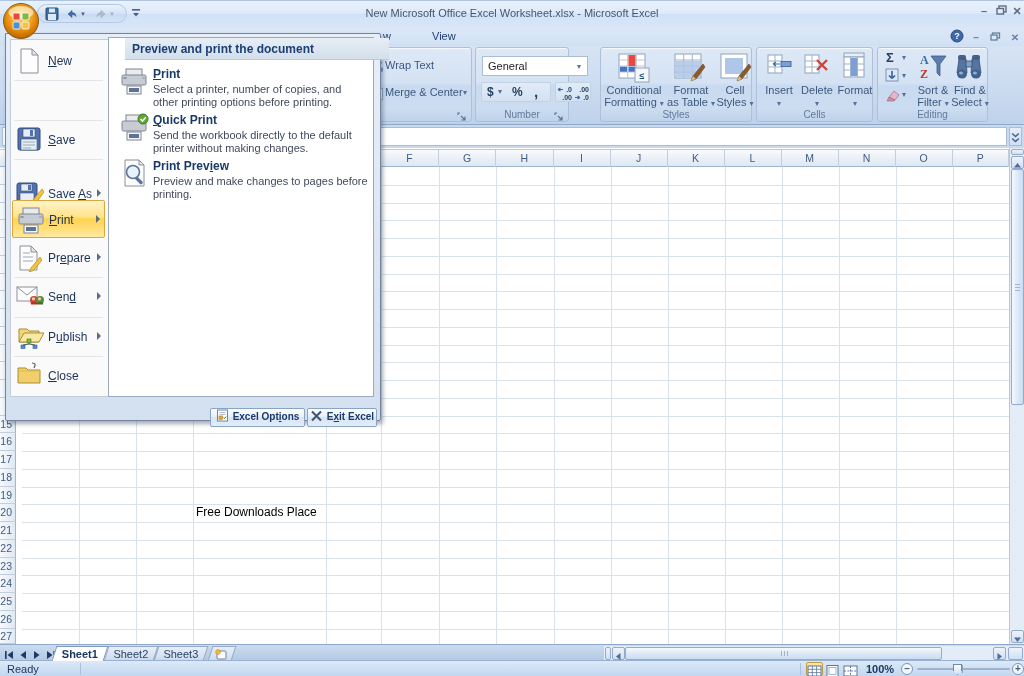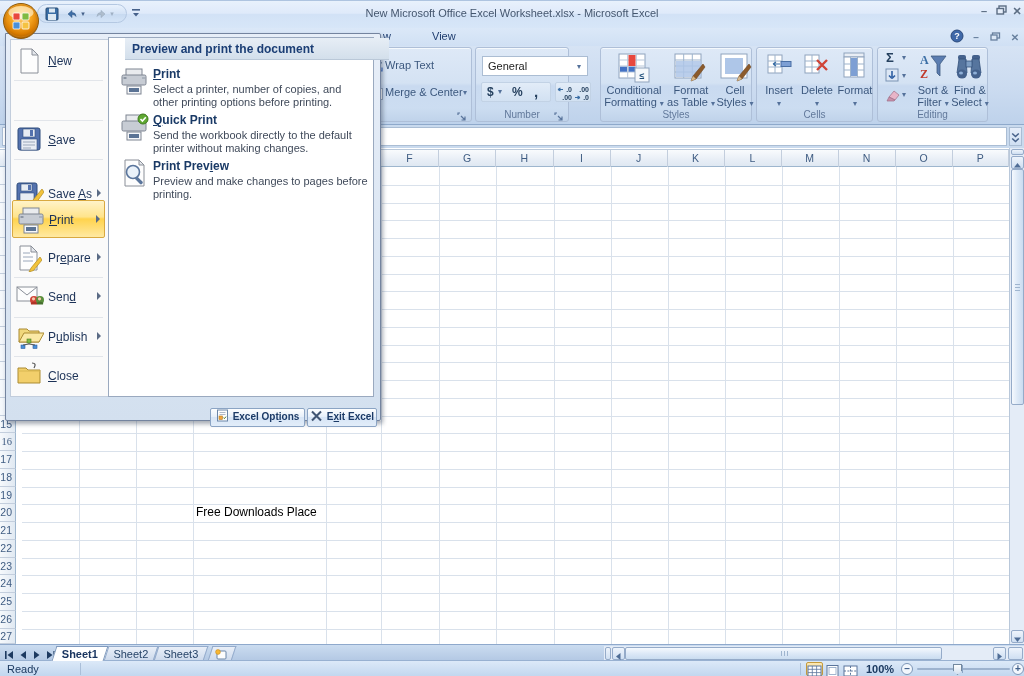--- a/index.html
+++ b/index.html
@@ -484,21 +484,21 @@
           <span class="grip-h" style="top:calc(50% - 3px);"></span>
           <span class="grip-h" style="top:calc(50% + 3px);"></span>
       </div>
       <div class="sbar-btn" style="left:1px; bottom:1px; width:13px; height:13px;">
         <svg width="11" height="11" viewBox="0 0 11 11">
             <path d="M5.5 8 L9 3.5 L2 3.5 Z" fill="#4f6d96"></path>
           </svg>
       </div>
     </div>
   <div class="rowhead" style="top: 267.5px; height: 17.75px; line-height: 17.75px;">15</div>
-      <div class="rowhead" style="top: 285.25px; height: 17.75px; line-height: 17.75px; font-family: Liberation Serif, serif;">16</div>
+      <div class="rowhead" style="top: 285.25px; height: 17.75px; line-height: 17.75px;">16</div>
       <div class="rowhead" style="top: 303px; height: 17.75px; line-height: 17.75px;">17</div>
       <div class="rowhead" style="top: 320.75px; height: 17.75px; line-height: 17.75px;">18</div>
       <div class="rowhead" style="top: 338.5px; height: 17.75px; line-height: 17.75px;">19</div>
       <div class="rowhead" style="top: 356.25px; height: 17.75px; line-height: 17.75px;">20</div>
       <div class="rowhead" style="top: 374px; height: 17.75px; line-height: 17.75px;">21</div>
       <div class="rowhead" style="top: 391.75px; height: 17.75px; line-height: 17.75px;">22</div>
       <div class="rowhead" style="top: 409.5px; height: 17.75px; line-height: 17.75px;">23</div>
       <div class="rowhead" style="top: 427.25px; height: 17.75px; line-height: 17.75px;">24</div>
       <div class="rowhead" style="top: 445px; height: 17.75px; line-height: 17.75px;">25</div>
       <div class="rowhead" style="top: 462.75px; height: 17.75px; line-height: 17.75px;">26</div>

